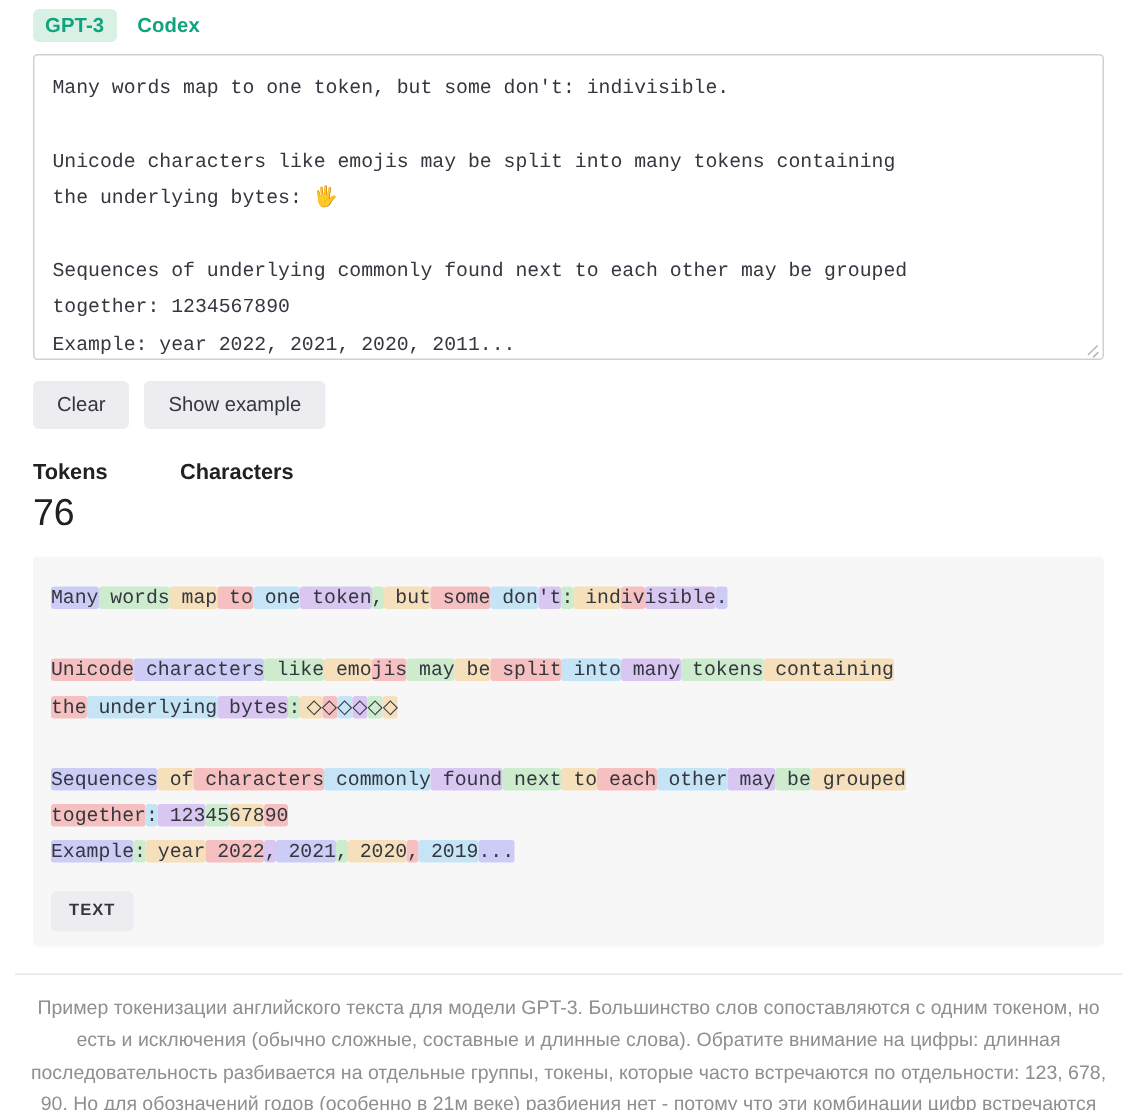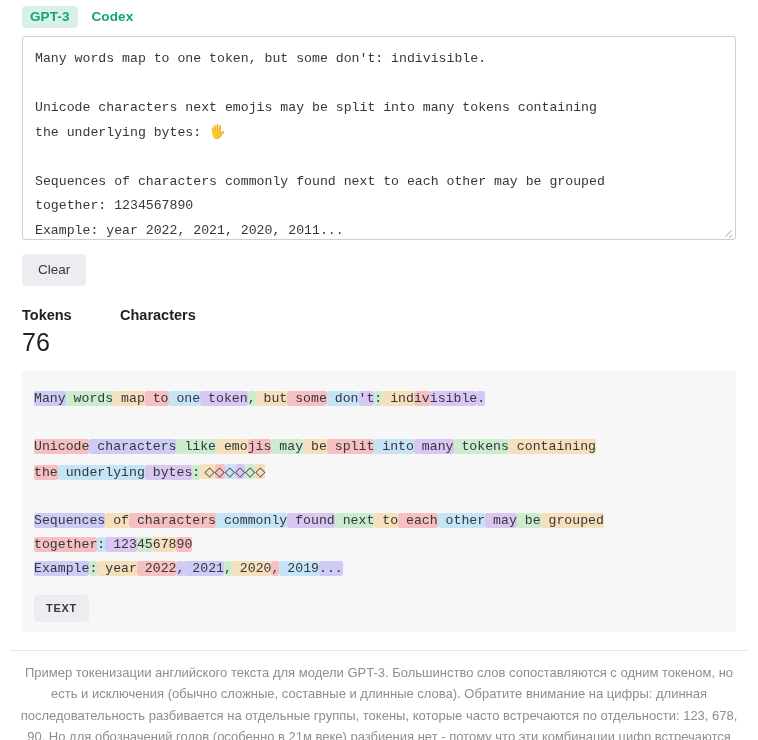--- a/index.html
+++ b/index.html
@@ -198,31 +198,32 @@
 <div class="page">
 
   <div class="model-tabs">
     <span class="model-tab active">GPT-3</span>
     <span class="model-tab inactive">Codex</span>
   </div>
 
   <div class="input-wrap">
     <div class="input-box"><span>Many words map to one token, but some don't: indivisible.</span>
 
-<span>Unicode characters next emojis may be split into many tokens containing</span>
+<span>Unicode characters like emojis may be split into many tokens containing</span>
 <span>the underlying bytes: </span><span class="emoji-hand">🖐</span>
 
-<span>Sequences of characters commonly found next to each other may be grouped</span>
+<span>Sequences of underlying commonly found next to each other may be grouped</span>
 <span>together: 1234567890</span>
 <span>Example: year 2022, 2021, 2020, 2011...</span></div>
     <span class="resize-grip"></span>
   </div>
 
   <div class="btn-row">
     <button class="btn">Clear</button>
+    <button class="btn">Show example</button>
   </div>
 
   <div class="stats-row">
     <div class="stat stat-tokens">
       <span class="stat-label">Tokens</span>
       <span class="stat-value">76</span>
     </div>
     <div class="stat">
       <span class="stat-label">Characters</span>
     </div>

